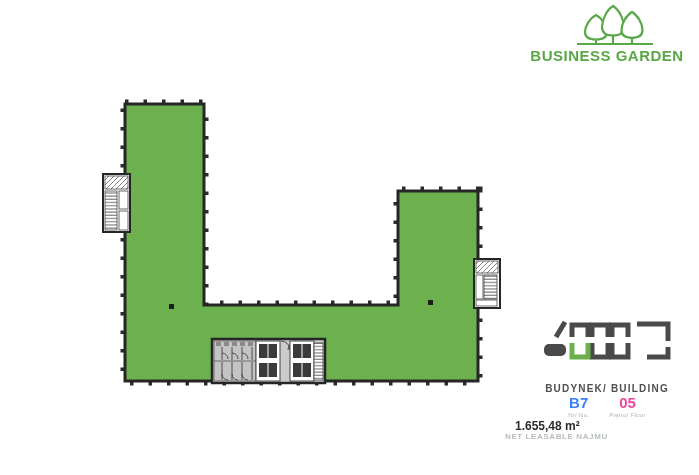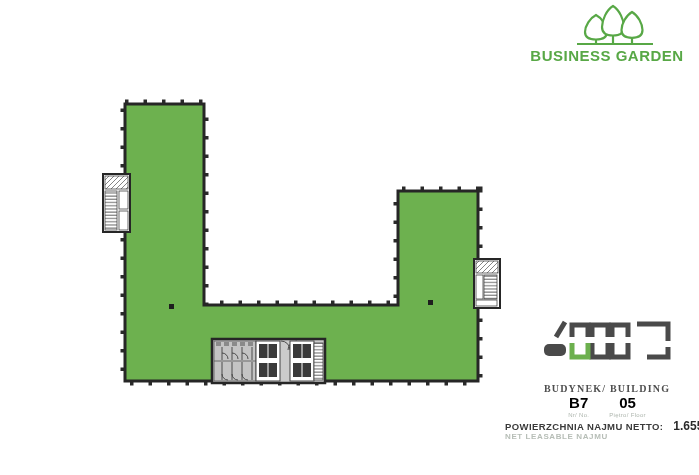--- a/index.html
+++ b/index.html
@@ -8,26 +8,26 @@
   .plan-svg{position:absolute;left:0;top:0;}
   
   .brand-title{position:absolute;left:515px;top:47px;width:184px;text-align:center;
     font-size:15px;font-weight:bold;letter-spacing:.5px;color:#58a846;}
   .brand-city{position:absolute;left:515px;top:63px;width:184px;text-align:center;
     font-size:13px;font-weight:bold;letter-spacing:1.5px;color:#58a846;}
   .trees-svg{position:absolute;left:532px;top:2px;}
   
   .siteplan-svg{position:absolute;left:540px;top:316px;}
   .building-label{position:absolute;left:515px;top:383px;width:184px;text-align:center;
-    font-size:10px;font-weight:bold;letter-spacing:1.2px;color:#4f4f4f;font-family:Liberation Serif, serif;}
+    font-size:10px;font-weight:bold;letter-spacing:1.2px;color:#4f4f4f;}
   .codes{position:absolute;left:515px;top:394px;width:184px;display:flex;
     justify-content:center;gap:20px;}
   .code-item{display:flex;flex-direction:column;align-items:center;}
-  .code-big{font-size:15px;font-weight:bold;color:#000000;}
-  .code-big.green{color:#000000;}
+  .code-big{font-size:15px;font-weight:bold;color:#ec4899;}
+  .code-big.green{color:#3b82f6;}
   .code-caption{font-size:6px;color:#aeb6ae;margin-top:1px;letter-spacing:.3px;}
   .area-row{position:absolute;left:505px;top:419px;display:flex;align-items:baseline;white-space:nowrap;}
   .area-label{font-size:9.5px;font-weight:bold;letter-spacing:.4px;color:#3a3a3a;}
   .area-value{font-size:12px;font-weight:bold;color:#2b2b2b;margin-left:10px;}
   .area-sublabel{position:absolute;left:505px;top:432px;font-size:8px;
     letter-spacing:.6px;color:#b7beb7;font-weight:bold;}
 </style>
 </head>
 <body>
 
@@ -153,18 +153,17 @@
     <div class="code-item">
       <span class="code-big green">B7</span>
       <span class="code-caption">Nr/ No.</span>
     </div>
     <div class="code-item">
       <span class="code-big">05</span>
       <span class="code-caption">Piętro/ Floor</span>
     </div>
   </div>
   <div class="area-row">
-    <span class="area-label">POWIERZCHNIA NAJMU NETTO:</span>
     <span class="area-value">1.655,48 m²</span>
   </div>
   <div class="area-sublabel">NET LEASABLE NAJMU</div>
 
 </div>
 
 </body></html>

